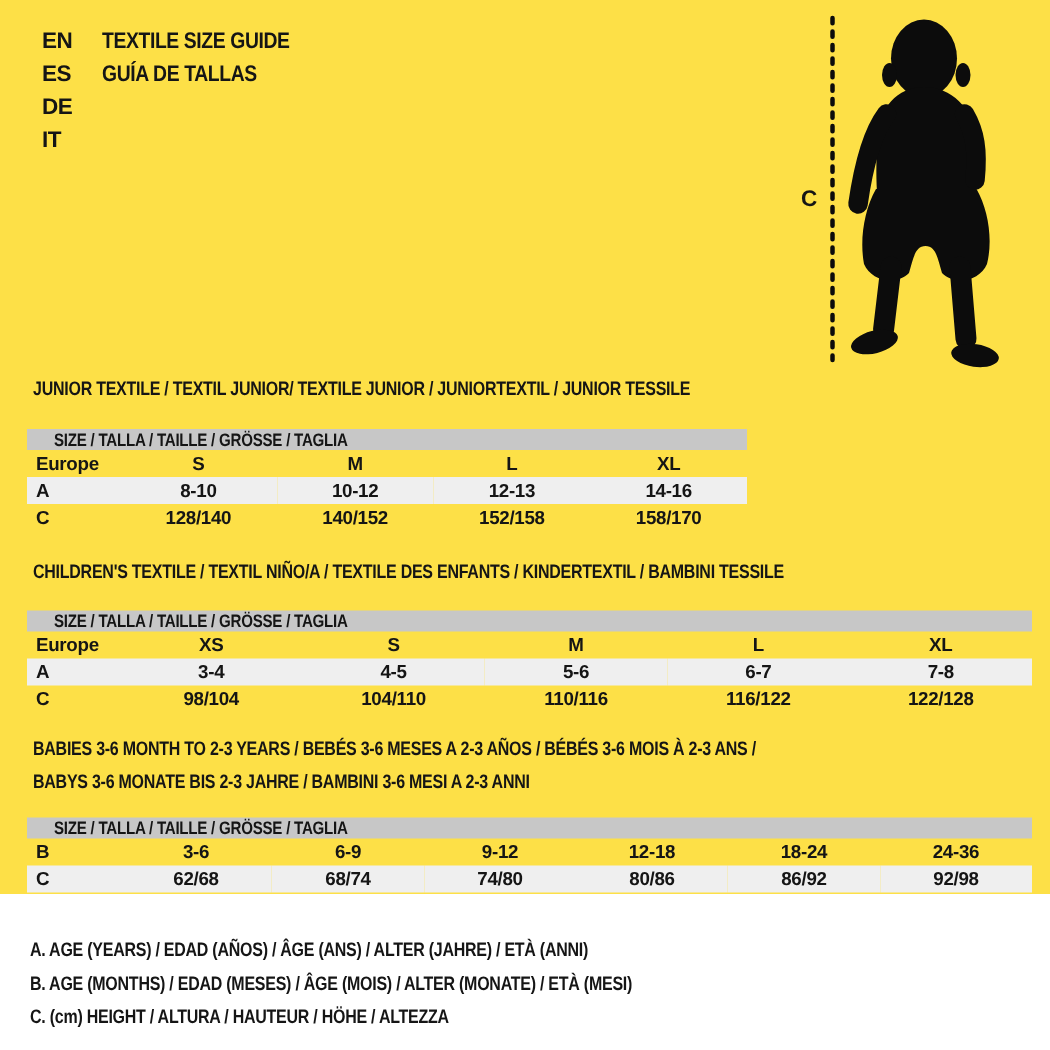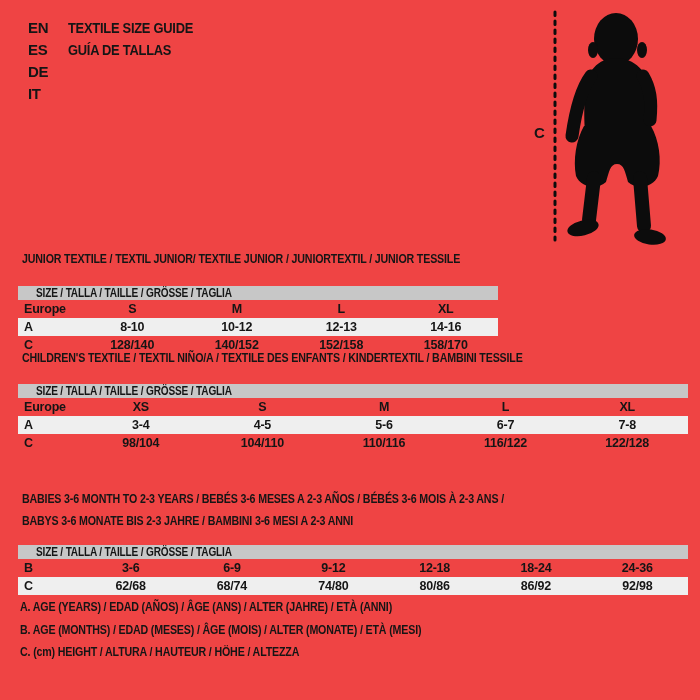--- a/index.html
+++ b/index.html
@@ -10,59 +10,59 @@
   }
   *{margin:0;padding:0;box-sizing:border-box;}
   html,body{background:#fff;}
   body{
     width:700px;height:700px;
     font-family:"Liberation Sans","DejaVu Sans",sans-serif;
     color:var(--text-color);
     font-weight:bold;
     overflow:hidden;
   }
-  .page{position:relative;width:700px;height:700px;background:#ef4444;}
+  .page{position:relative;width:700px;height:596px;background:#fde047;}
 
   
   .lang-block{position:absolute;left:28px;top:16px;}
   .lang-row{display:flex;height:22px;align-items:center;font-size:15px;white-space:nowrap;}
   .lang-code{width:40px;letter-spacing:-0.3px;}
   .lang-title .cond{display:inline-block;transform:scaleX(0.86);transform-origin:0 50%;letter-spacing:-0.3px;white-space:nowrap;}
 
   
   .figure-area{position:absolute;left:530px;top:0;width:170px;height:260px;}
   .fill-s{fill:var(--silhouette);}
   .stroke-s{stroke:var(--silhouette);fill:none;stroke-linecap:round;stroke-linejoin:round;}
   .c-label{position:absolute;left:534px;top:124px;font-size:15px;}
 
   
   .size-section{position:absolute;left:18px;}
   .sec-junior{top:251px;width:480px;}
-  .sec-children{top:350px;width:670px;}
+  .sec-children{top:373px;width:670px;}
   .sec-babies{top:488px;width:670px;}
   .section-title{margin-left:4px;font-size:13px;line-height:16px;}
   .sec-babies .section-title .title-line{line-height:22px;}
   .section-title .cond,.legend .cond{display:inline-block;transform:scaleX(0.82);transform-origin:0 50%;letter-spacing:-0.2px;white-space:nowrap;}
 
   
   .size-table{width:100%;border-collapse:collapse;table-layout:fixed;}
   .sec-junior .size-table{margin-top:19px;}
   .sec-children .size-table{margin-top:18px;}
   .sec-babies .size-table{margin-top:13px;}
   .size-table thead th{
     background:var(--header-bg);height:14px;font-size:12px;line-height:14px;
     text-align:left;padding-left:18px;font-weight:bold;
   }
   .size-table thead .cond{display:inline-block;transform:scaleX(0.84);transform-origin:0 50%;letter-spacing:-0.2px;white-space:nowrap;}
   .size-table td{height:18px;font-size:12.5px;text-align:center;letter-spacing:-0.2px;vertical-align:middle;}
   .size-table td.lbl{text-align:left;padding-left:6px;}
   .size-table tbody tr:nth-child(even) td{background:var(--stripe-bg);}
 
   
-  .legend{position:absolute;left:20px;top:596px;font-size:13px;}
+  .legend{position:absolute;left:20px;top:622px;font-size:13px;}
   .legend-line{line-height:22.5px;}
 </style>
 </head>
 <body>
 
 <div class="page">
 
   <div class="lang-block">
       <div class="lang-row">
         <span class="lang-code">EN</span>

